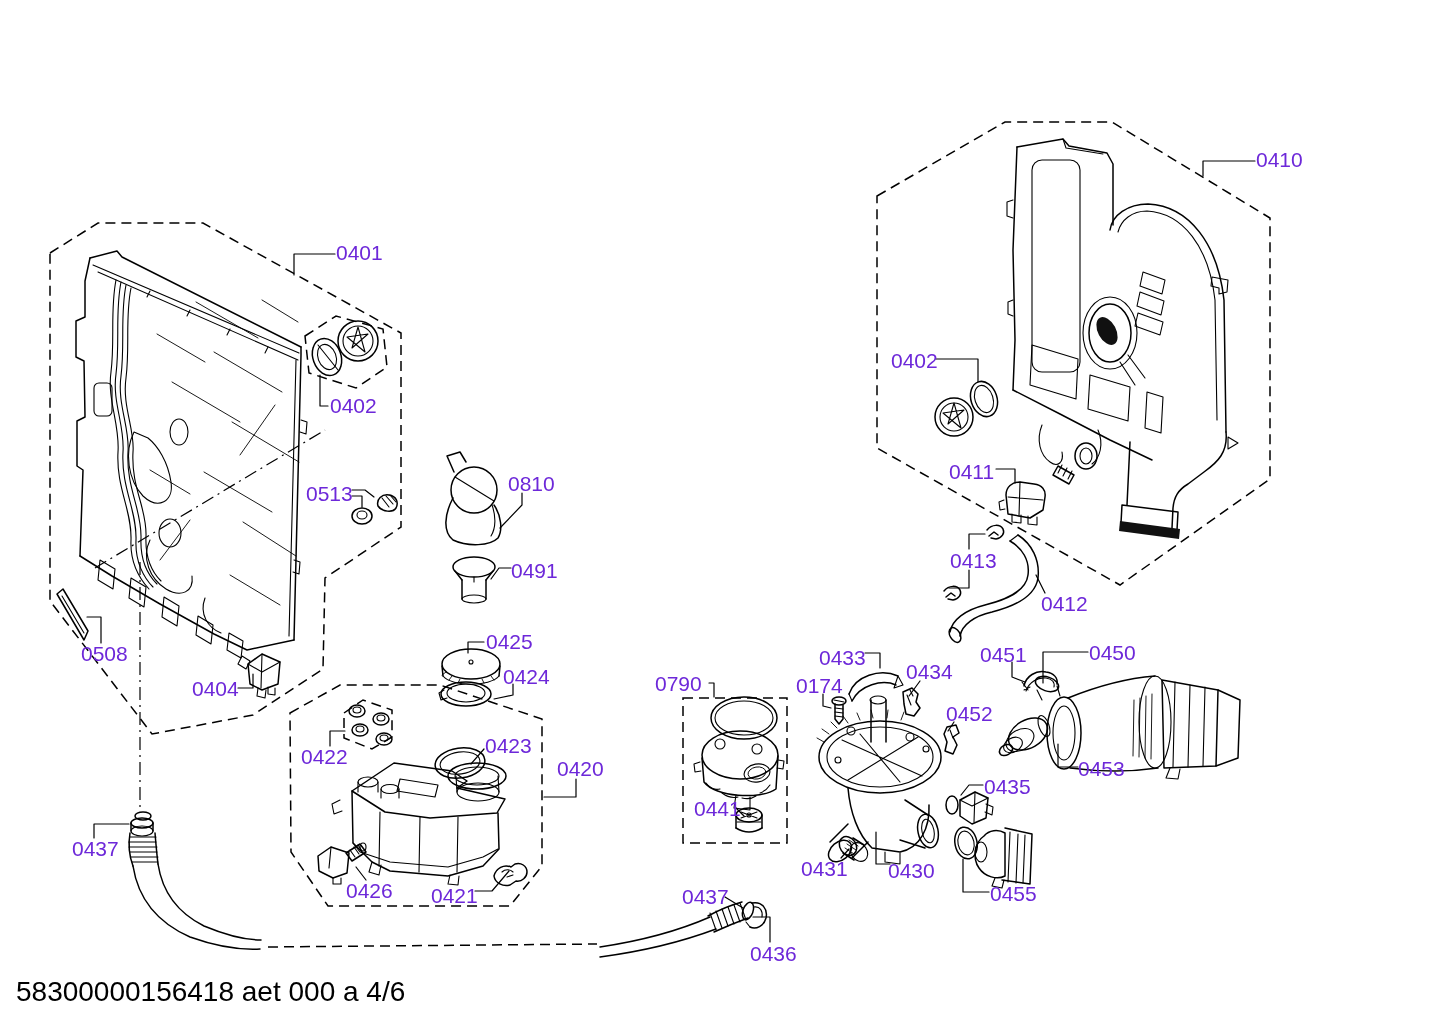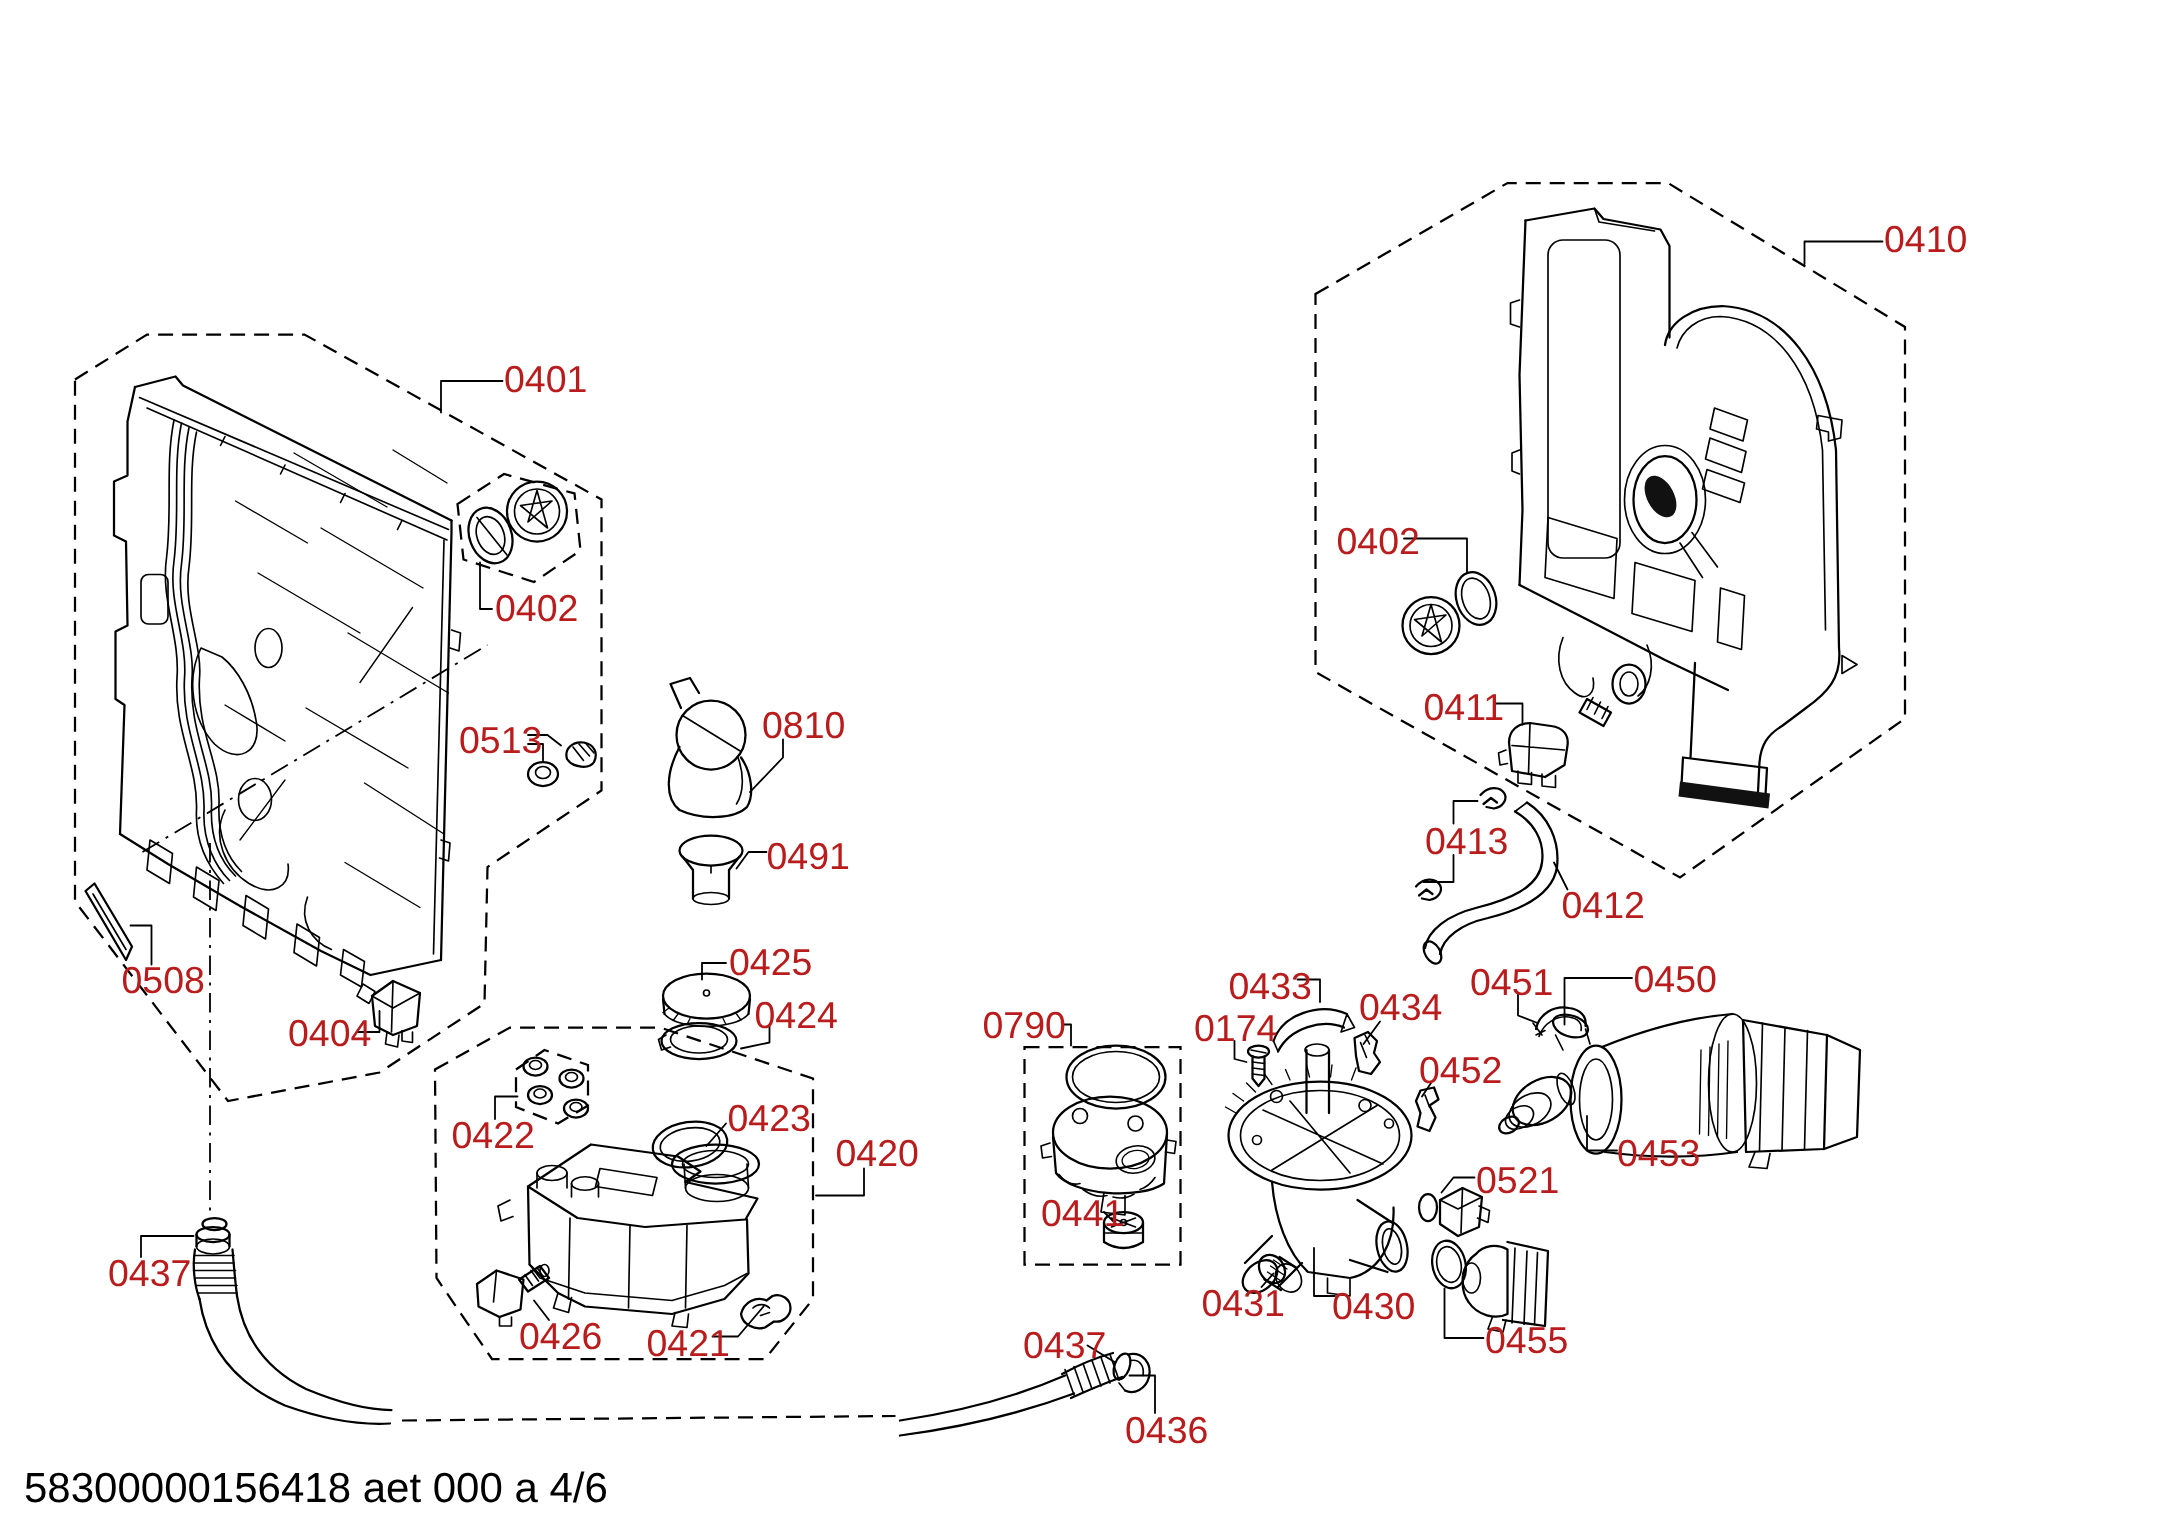--- a/index.html
+++ b/index.html
@@ -1,19 +1,19 @@
 <!DOCTYPE html>
 <html><head>
 <meta charset="utf-8">
 <style>
   html,body{margin:0;padding:0;background:#fff;}
   .stage{position:relative;width:1442px;height:1019px;background:#ffffff;overflow:hidden;
          font-family:"Liberation Sans",sans-serif;}
   .stage svg{position:absolute;left:0;top:0;}
-  .plabel{position:absolute;font-size:25px;line-height:22px;color:#b91c1c;white-space:nowrap;
+  .plabel{position:absolute;font-size:21px;line-height:22px;color:#6d28d9;white-space:nowrap;
           font-family:"Liberation Sans",sans-serif;}
   .footer{position:absolute;left:16px;top:976px;font-size:28px;color:#000;
           font-family:"Liberation Sans",sans-serif;}
   
   .ln{fill:none;stroke:#000;stroke-width:1.5;stroke-linecap:round;stroke-linejoin:round;}
   .det{fill:none;stroke:#000;stroke-width:1.1;stroke-linecap:round;stroke-linejoin:round;}
   .thin{fill:none;stroke:#000;stroke-width:0.9;stroke-linecap:round;}
   .dash{fill:none;stroke:#000;stroke-width:1.5;stroke-dasharray:10 6;stroke-linejoin:miter;}
   .dashdot{fill:none;stroke:#000;stroke-width:1.2;stroke-dasharray:13 5 2 5;}
   .ldr{fill:none;stroke:#000;stroke-width:1.2;stroke-linecap:round;stroke-linejoin:round;}
@@ -429,21 +429,21 @@
 <span class="plabel" style="left:655px;top:673px">0790</span>
 <span class="plabel" style="left:694px;top:798px">0441</span>
 <span class="plabel" style="left:682px;top:886px">0437</span>
 <span class="plabel" style="left:750px;top:943px">0436</span>
 <span class="plabel" style="left:796px;top:675px">0174</span>
 <span class="plabel" style="left:819px;top:647px">0433</span>
 <span class="plabel" style="left:906px;top:661px">0434</span>
 <span class="plabel" style="left:801px;top:858px">0431</span>
 <span class="plabel" style="left:888px;top:860px">0430</span>
 <span class="plabel" style="left:946px;top:703px">0452</span>
-<span class="plabel" style="left:984px;top:776px">0521</span>
+<span class="plabel" style="left:984px;top:776px">0435</span>
 <span class="plabel" style="left:990px;top:883px">0455</span>
 <span class="plabel" style="left:980px;top:644px">0451</span>
 <span class="plabel" style="left:1089px;top:642px">0450</span>
 <span class="plabel" style="left:1078px;top:758px">0453</span>
 <span class="plabel" style="left:1256px;top:149px">0410</span>
 <span class="plabel" style="left:891px;top:350px">0402</span>
 <span class="plabel" style="left:949px;top:461px">0411</span>
 <span class="plabel" style="left:950px;top:550px">0413</span>
 <span class="plabel" style="left:1041px;top:593px">0412</span>
 

